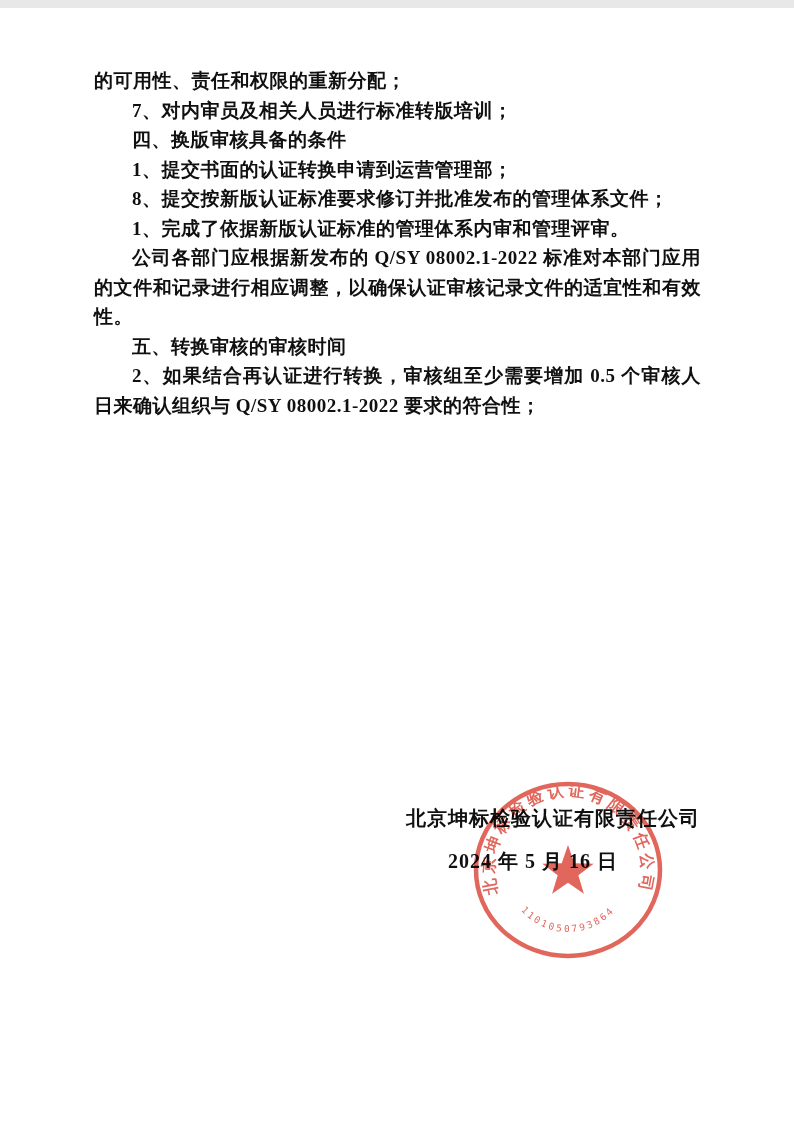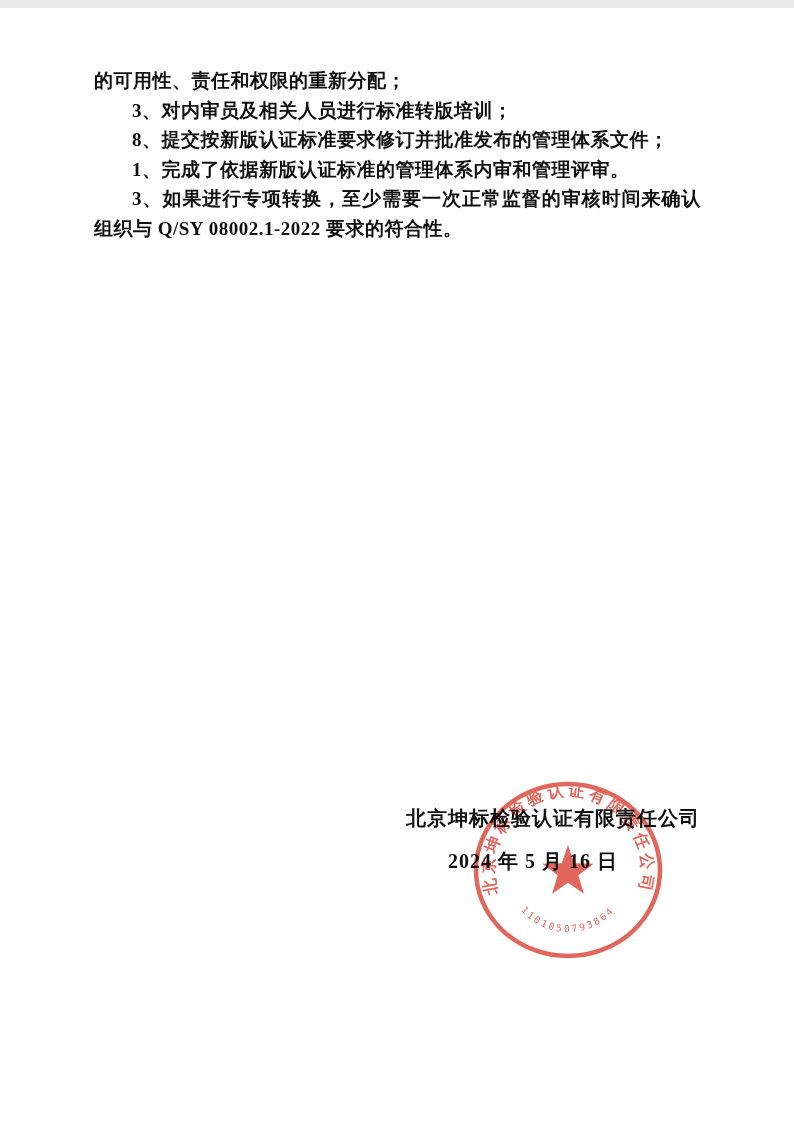--- a/index.html
+++ b/index.html
@@ -48,24 +48,28 @@
   .stamp .ring-text { font-family:"Liberation Serif","DejaVu Serif",serif; font-size:16px; font-weight:bold; letter-spacing:4px; }
   .stamp .serial-text { font-family:"DejaVu Sans Mono",monospace; font-size:9.5px; letter-spacing:2.5px; }
 </style>
 </head>
 <body>
 
 <div class="page">
 
   <div class="content">
       <p class="para">的可用性、责任和权限的重新分配；</p>
-      <p class="para indent">3、对内审员及相关人员进行标准转版培训；</p>
+      <p class="para indent">7、对内审员及相关人员进行标准转版培训；</p>
+      <p class="para indent">四、换版审核具备的条件</p>
+      <p class="para indent">1、提交书面的认证转换申请到运营管理部；</p>
       <p class="para indent">8、提交按新版认证标准要求修订并批准发布的管理体系文件；</p>
       <p class="para indent">1、完成了依据新版认证标准的管理体系内审和管理评审。</p>
-      <p class="para indent">3、如果进行专项转换，至少需要一次正常监督的审核时间来确认组织与 Q/SY 08002.1-2022 要求的符合性。</p>
+      <p class="para indent">公司各部门应根据新发布的 Q/SY 08002.1-2022 标准对本部门应用的文件和记录进行相应调整，以确保认证审核记录文件的适宜性和有效性。</p>
+      <p class="para indent">五、转换审核的审核时间</p>
+      <p class="para indent">2、如果结合再认证进行转换，审核组至少需要增加 0.5 个审核人日来确认组织与 Q/SY 08002.1-2022 要求的符合性；</p>
     </div>
 
   <div class="sign-company">北京坤标检验认证有限责任公司</div>
 
   <div class="sign-date">2024 年 5 月 16 日</div>
 
   <div class="stamp">
     <svg viewBox="0 0 200 192">
       <defs>
         <path id="arc-top" d="M 30.5 120.3 A 74 74 0 1 1 169.5 120.3" fill="none"></path>

